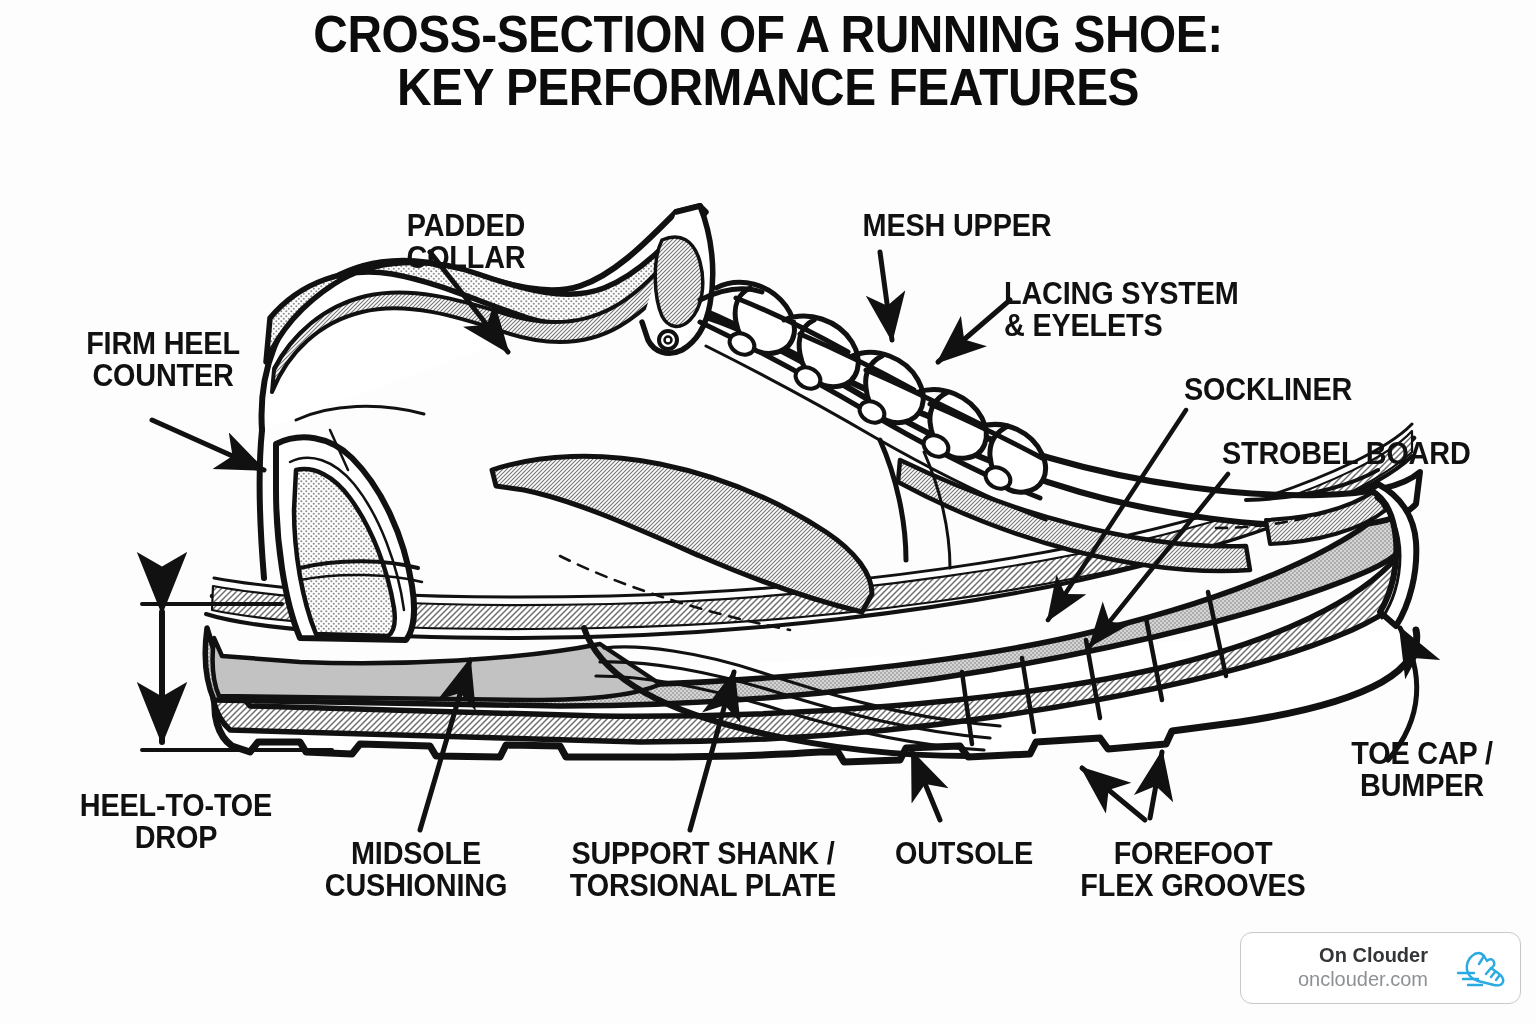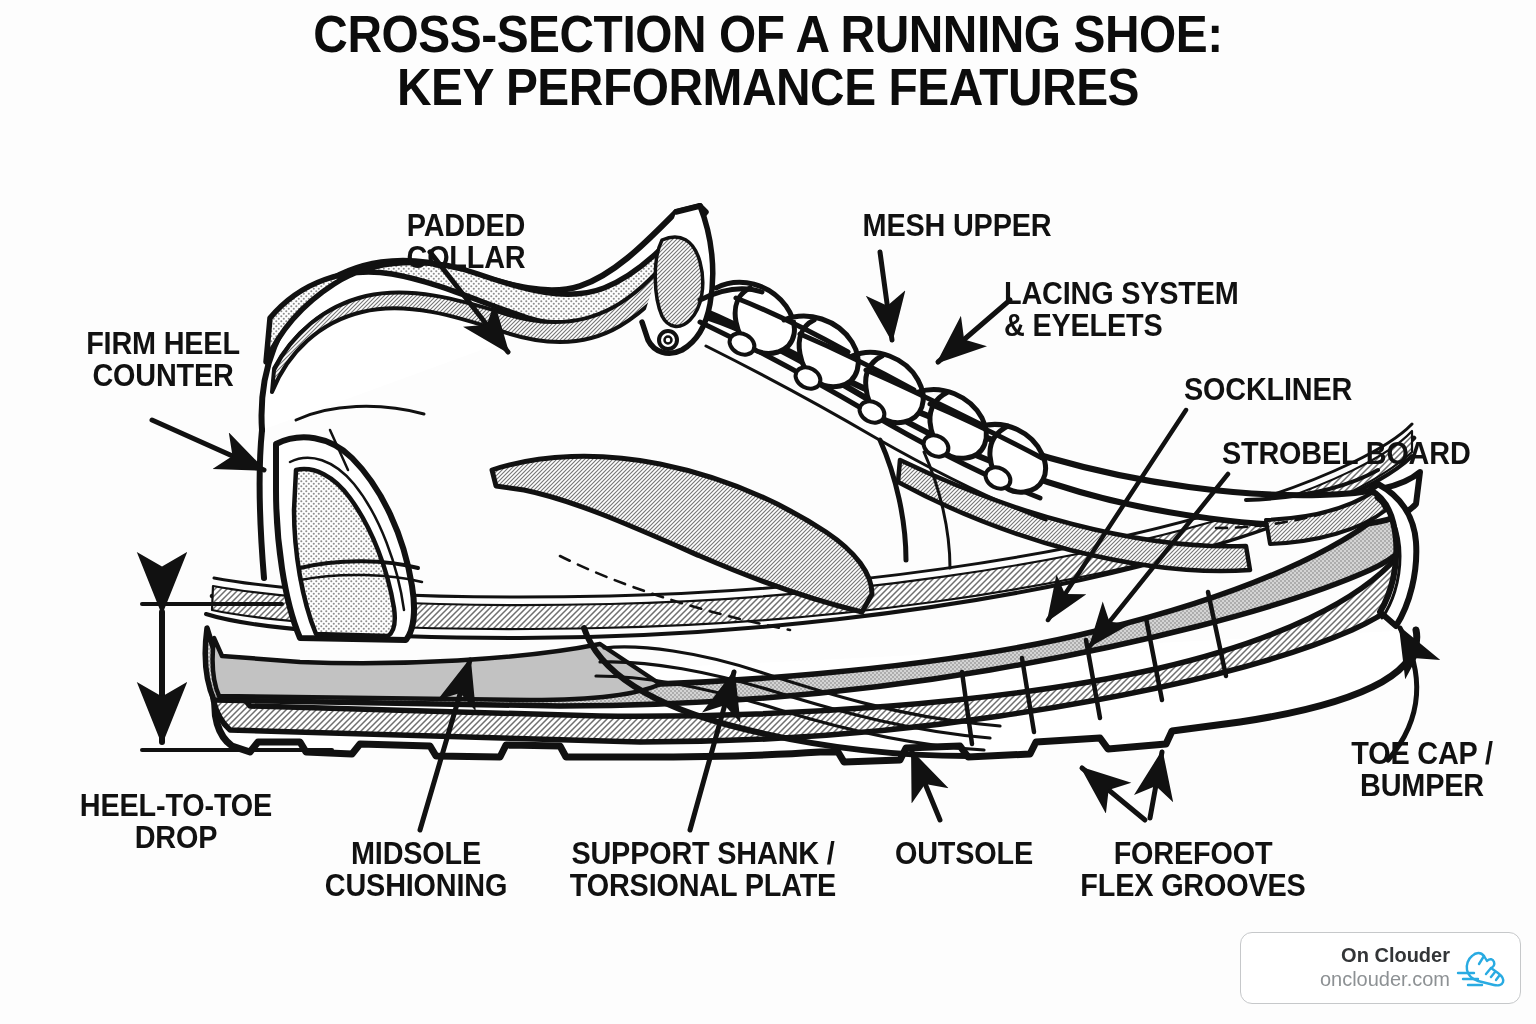--- a/index.html
+++ b/index.html
@@ -63,21 +63,21 @@
     left: 1240px; top: 932px;
     width: 281px; height: 72px;
     box-sizing: border-box;
     background: #ffffff;
     border: 1.6px solid #c6c8ca;
     border-radius: 12px;
     display: flex;
     align-items: center;
     justify-content: flex-end;
     padding: 0 14px 0 10px;
-    gap: 4px;
+    gap: 26px;
   }
   .badge-text { text-align: right; line-height: 1.18; }
   .badge-name {
     font-family: "Liberation Sans", sans-serif;
     font-weight: 700;
     font-size: 20px;
     color: #333537;
     display: block;
   }
   .badge-url {

